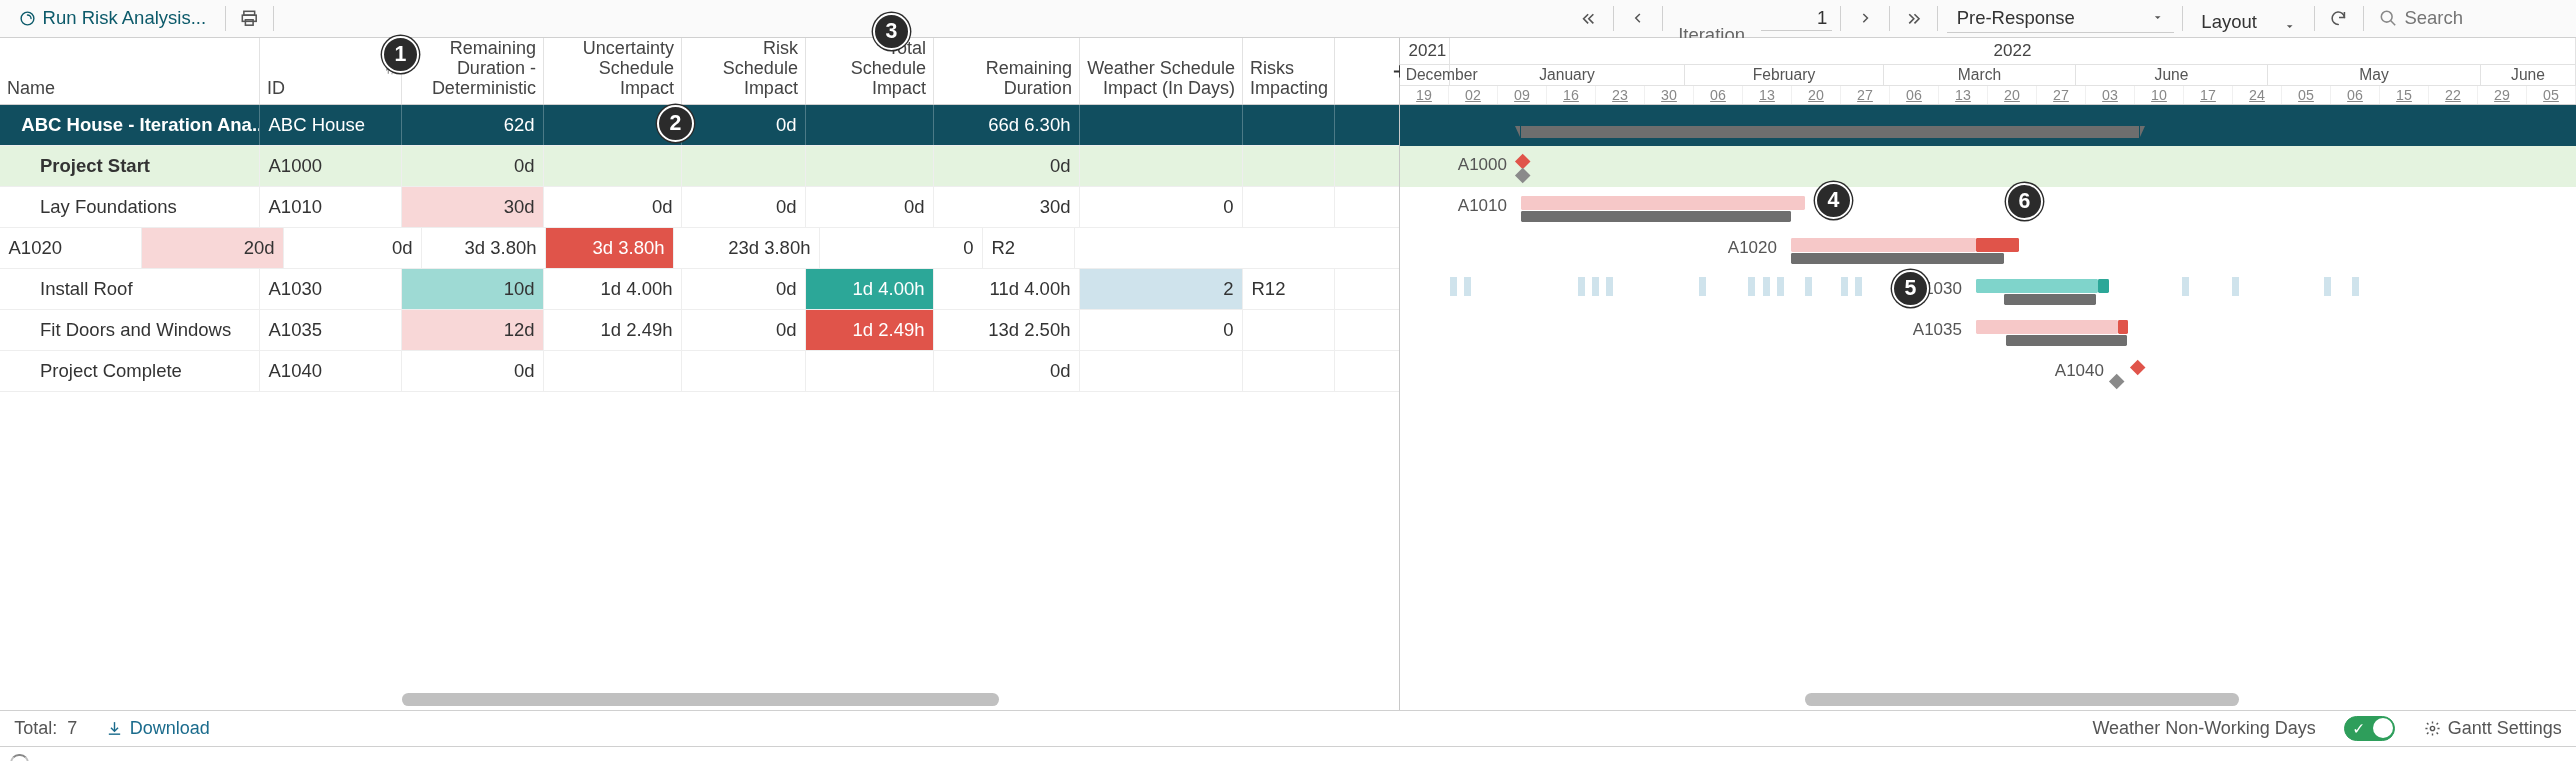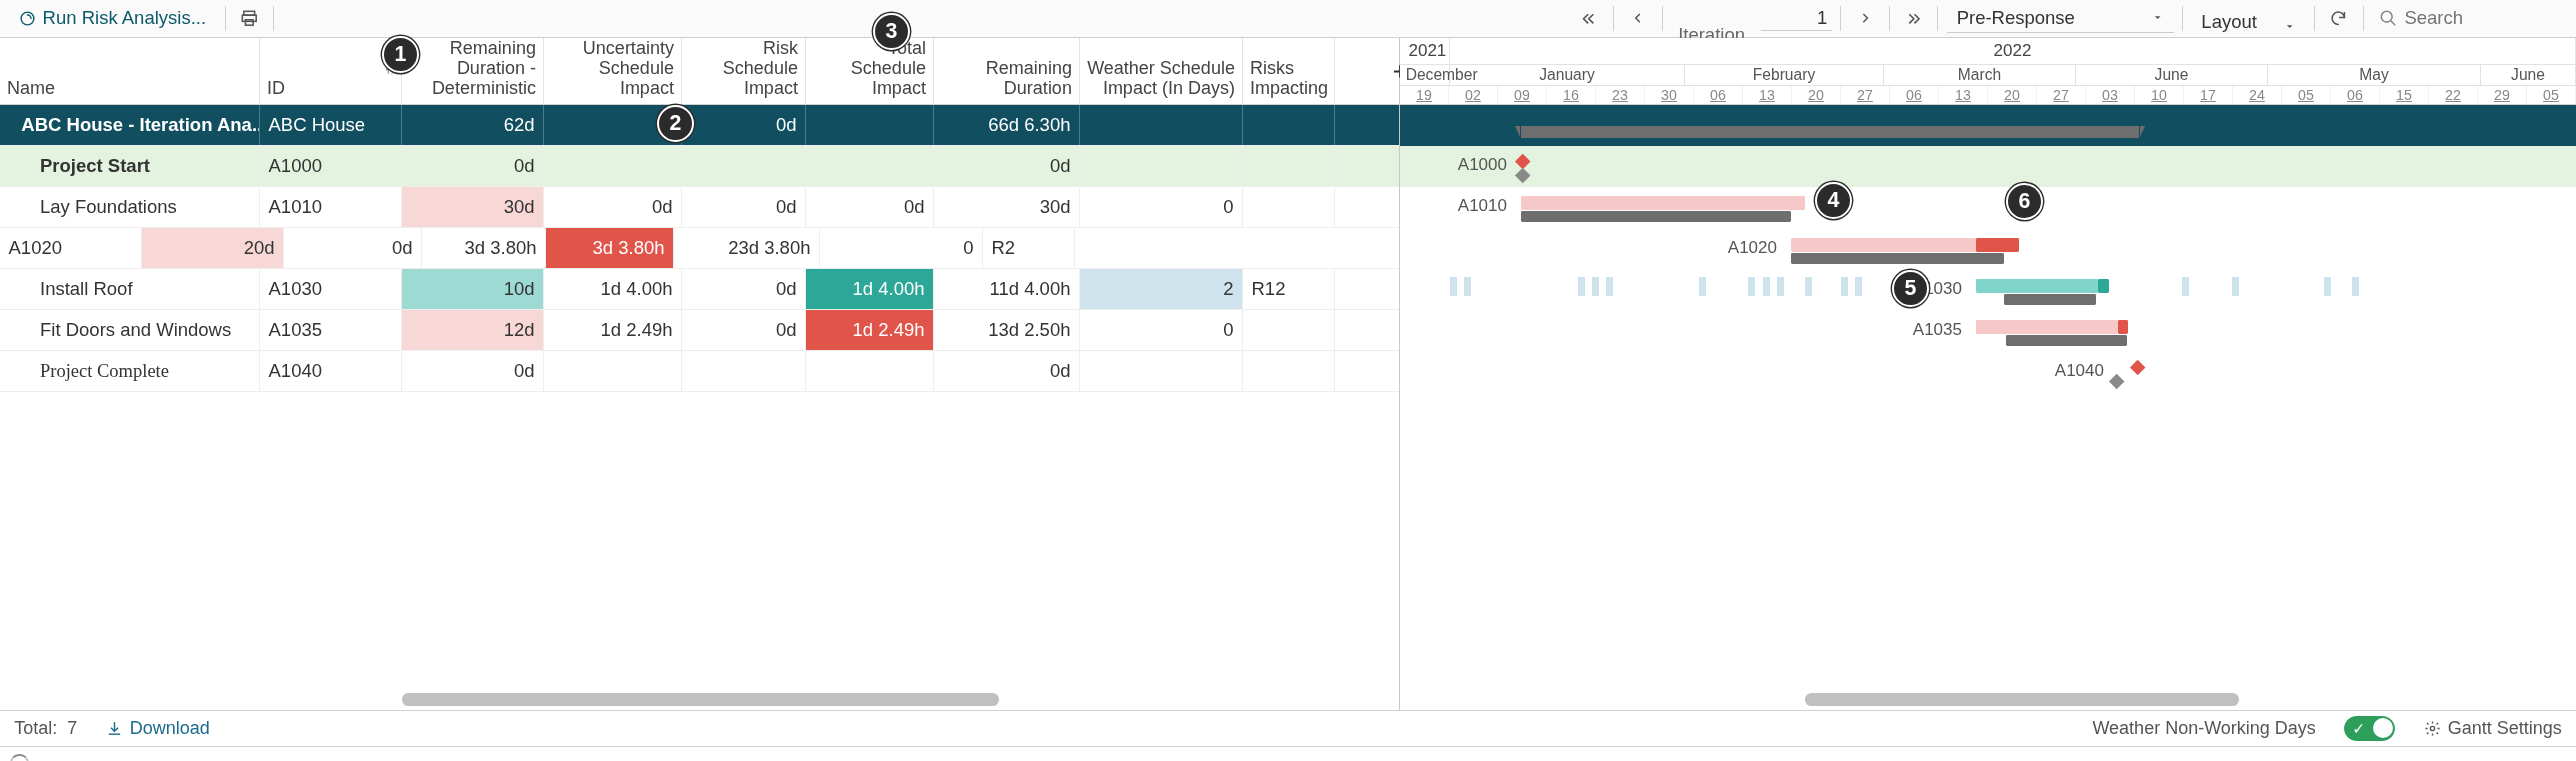--- a/index.html
+++ b/index.html
@@ -396,21 +396,21 @@
           <div class="cell left-al col-id">A1035</div>
           <div class="cell col-rem pink-cell">12d</div>
           <div class="cell col-unc">1d 2.49h</div>
           <div class="cell col-risk">0d</div>
           <div class="cell col-tot red-chip">1d 2.49h</div>
           <div class="cell col-rdur">13d 2.50h</div>
           <div class="cell col-weat">0</div>
           <div class="cell left-al col-rimp"></div>
         </div>
         <div class="row ">
-          <div class="cell left-al col-name" style="padding-left: 40px; font-family: Liberation Serif, serif;">Project Complete</div>
+          <div class="cell left-al col-name" style="padding-left: 40px;">Project Complete</div>
           <div class="cell left-al col-id">A1040</div>
           <div class="cell col-rem">0d</div>
           <div class="cell col-unc"></div>
           <div class="cell col-risk"></div>
           <div class="cell col-tot"></div>
           <div class="cell col-rdur">0d</div>
           <div class="cell col-weat"></div>
           <div class="cell left-al col-rimp"></div>
         </div>
         <div class="hscroll"></div>

